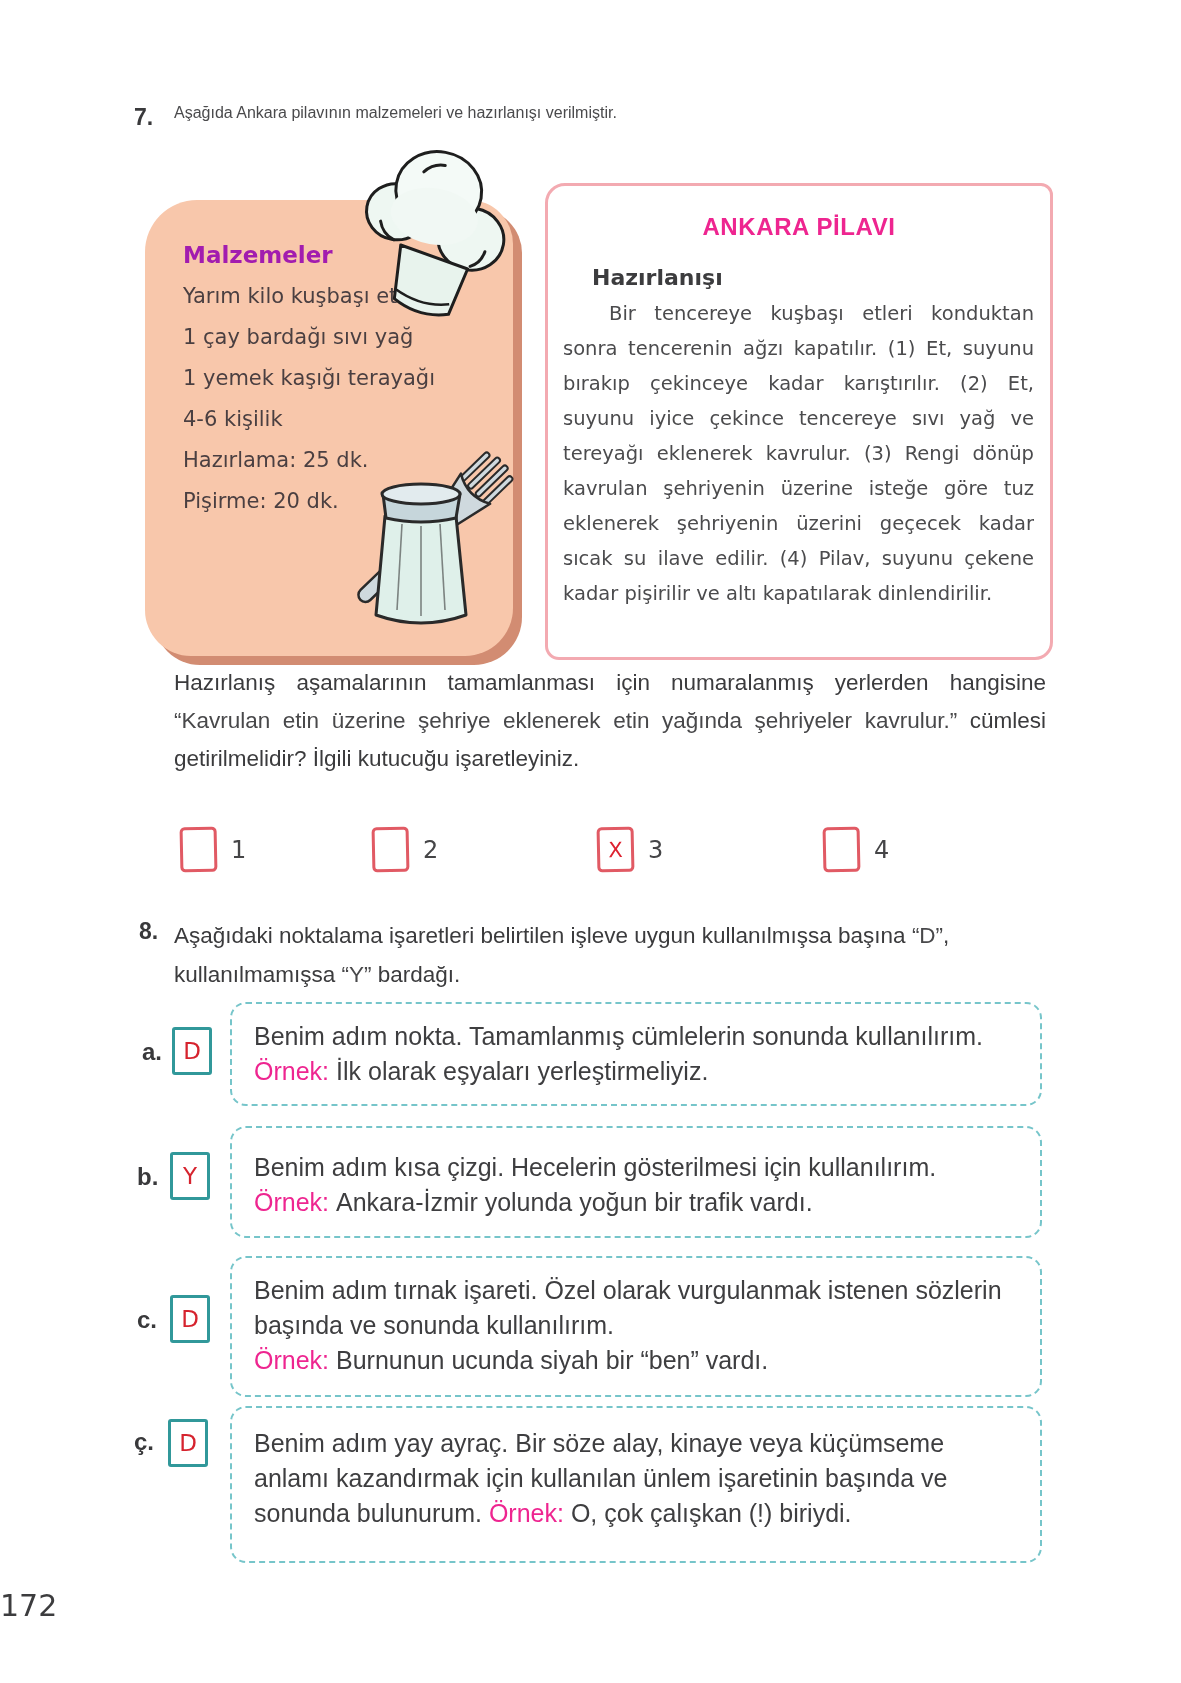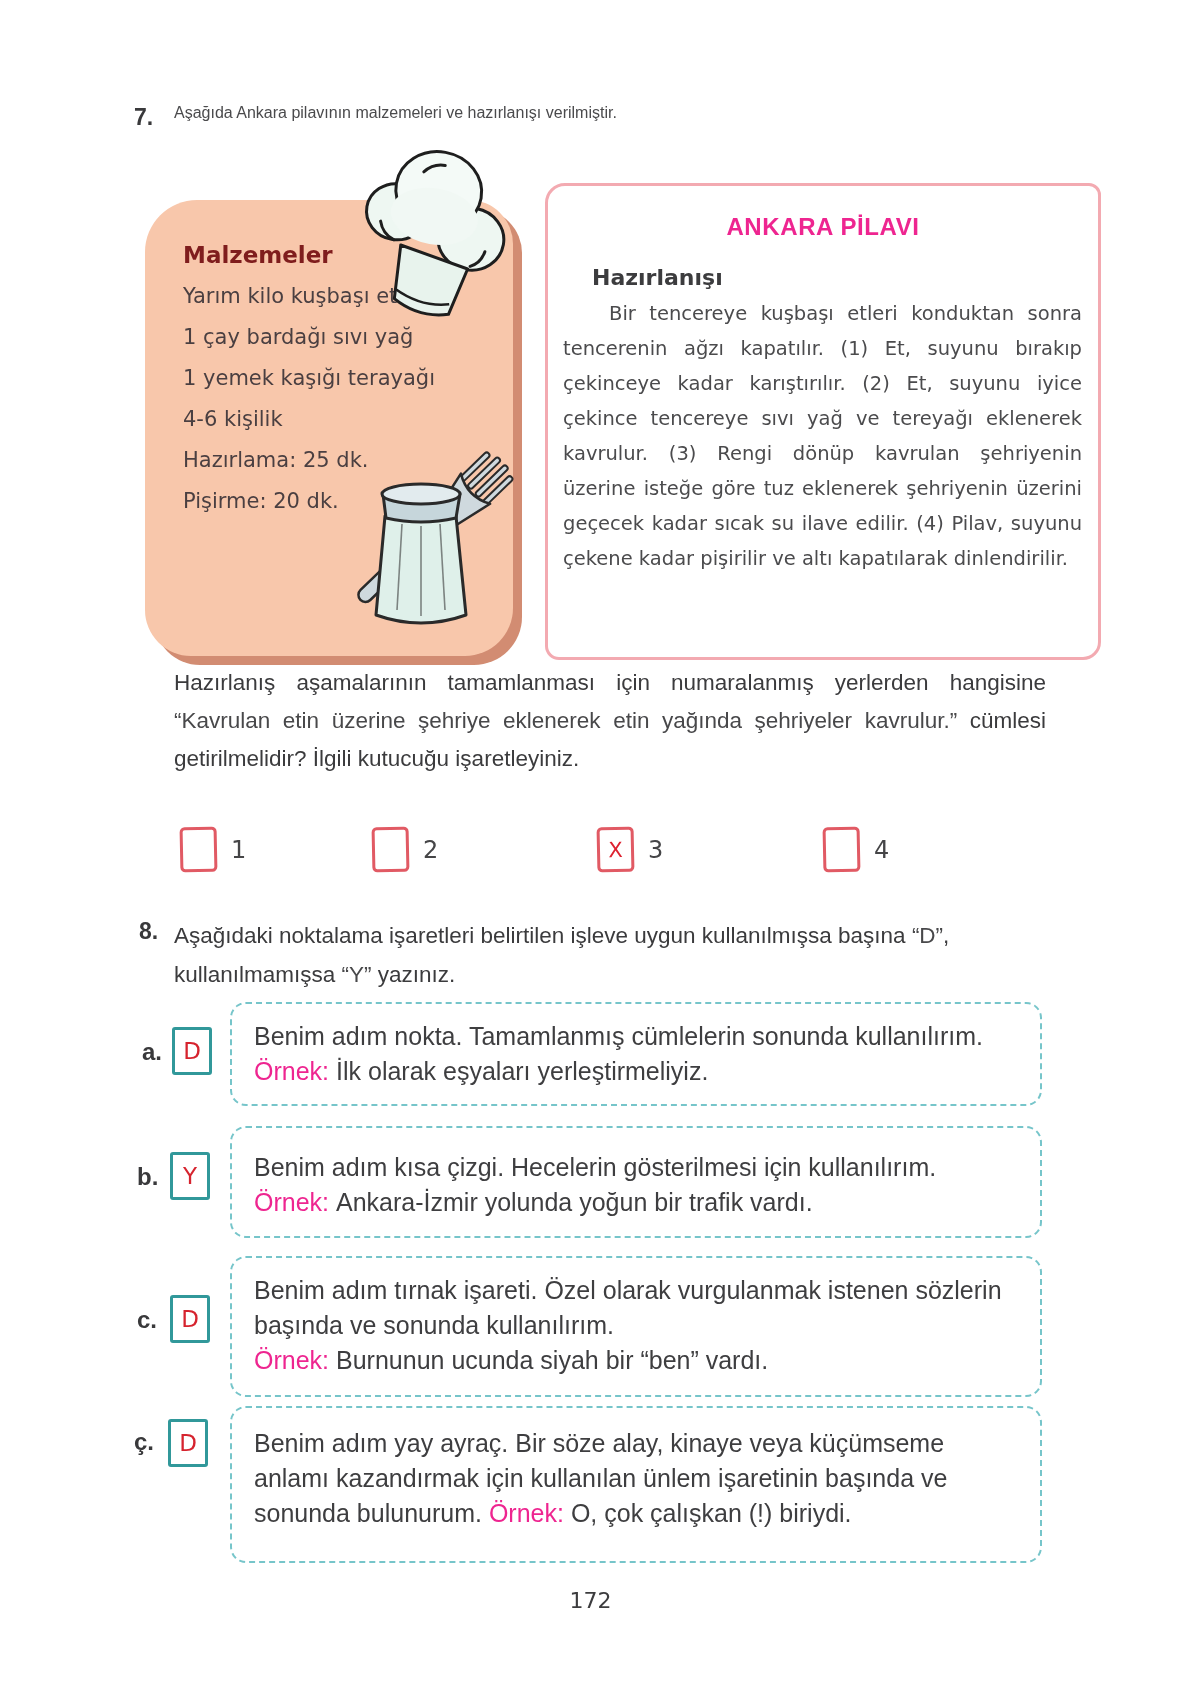--- a/index.html
+++ b/index.html
@@ -7,30 +7,30 @@
         font-family:"Liberation Sans",sans-serif;color:#3d3d3f;overflow:hidden;}
   .abs{position:absolute;}
 
   
   .qnum{font-weight:700;font-size:23px;color:#39393b;}
   .q7-prompt{font-size:16px;color:#4a4a4c;}
 
   
   .card{left:145px;top:200px;width:368px;height:456px;background:#f8c7ab;
         border-radius:52px 44px 48px 46px;box-shadow:9px 9px 0 #d28c72;z-index:1;}
-  .card-title{font-weight:700;font-size:23px;color:#7f1d1d;margin:42px 0 8px 38px;
+  .card-title{font-weight:700;font-size:23px;color:#a21caf;margin:42px 0 8px 38px;
               font-family:"DejaVu Sans",sans-serif;}
   .card-list{list-style:none;margin:6px 0 0 0;padding:0 0 0 38px;font-size:21px;
              line-height:41px;color:#4a3f41;font-family:"DejaVu Sans",sans-serif;}
 
   .hat-svg{left:350px;top:138px;z-index:3;}
   .fork-svg{left:323px;top:418px;z-index:2;}
 
   
-  .recipe-box{left:545px;top:183px;width:556px;height:477px;background:#fff;
+  .recipe-box{left:545px;top:183px;width:508px;height:477px;background:#fff;
               border:3px solid #f3aab1;border-radius:20px 12px 18px 14px;box-sizing:border-box;}
   .recipe-title{text-align:center;margin-top:27px;font-weight:700;font-size:24px;
                 color:#ee2590;letter-spacing:.6px;}
   .recipe-sub{margin:24px 0 6px 44px;font-weight:700;font-size:22px;color:#3c3c3e;
               font-family:"DejaVu Sans",sans-serif;}
   .recipe-body{margin:4px 16px 0 15px;font-size:19.5px;line-height:35px;text-align:justify;
                color:#4b4b4d;text-indent:46px;font-family:"DejaVu Sans",sans-serif;}
 
   
   .q7-question{left:174px;top:664px;width:872px;font-size:22.5px;line-height:38px;
@@ -49,21 +49,21 @@
   .q8-prompt{left:174px;top:916px;width:880px;font-size:22.5px;line-height:39px;color:#3b3b3d;}
 
   .item-label{font-weight:700;font-size:24px;color:#39393b;}
   .ansbox{width:40px;height:48px;border:3px solid #31989a;border-radius:3px;background:#fff;
           display:flex;align-items:center;justify-content:center;font-size:23px;color:#d6232e;
           font-family:"DejaVu Sans",sans-serif;box-sizing:border-box;}
   .dash-box{border:2px dashed #76c5ca;border-radius:16px;background:#fff;box-sizing:border-box;
             padding:15px 22px;font-size:25px;line-height:35px;color:#3e3e40;}
   .ornek-label{color:#ee2590;margin-right:7px;}
 
-  .footer{left:0;right:0;top:1588px;text-align:center;font-size:22px;color:#3c3c3e;
+  .footer{left:0;right:0;top:1588px;font-size:30px;color:#3c3c3e;
           font-family:"DejaVu Sans",sans-serif;}
 </style>
 </head>
 <body>
 
 <div class="page">
 
   <span class="abs qnum" style="left:134px;top:104px;">7.</span>
   <span class="abs q7-prompt" style="left:174px;top:104px;">Aşağıda Ankara pilavının malzemeleri ve hazırlanışı verilmiştir.</span>
 
@@ -142,21 +142,21 @@
   </div>
   <div class="choice" style="left:823px;">
     <span class="checkbox">
         <span></span>
       </span>
     <span class="choice-label">4</span>
   </div>
 
   <span class="abs qnum" style="left:139px;top:918px;">8.</span>
   <div class="abs q8-prompt">
-    <span class="bold">Aşağıdaki noktalama işaretleri belirtilen işleve uygun kullanılmışsa başına </span><span class="reg">“D”</span><span class="bold">, kullanılmamışsa </span><span class="reg">“Y”</span><span class="bold"> yazınız.</span>
+    <span class="bold">Aşağıdaki noktalama işaretleri belirtilen işleve uygun kullanılmışsa başına </span><span class="reg">“D”</span><span class="bold">, kullanılmamışsa </span><span class="reg">“Y”</span><span class="bold"> bardağı.</span>
   </div>
 
   <span class="abs item-label" style="left:142px;top:1038px;">a.</span>
   <div class="abs ansbox" style="left:172px;top:1027px;">
     <span>D</span>
   </div>
   <div class="abs dash-box" style="left:230px;top:1002px;width:812px;height:104px;">
     <div>Benim adım nokta. Tamamlanmış cümlelerin sonunda kullanılırım.</div>
     <div>
       <span class="ornek-label">Örnek:</span><span>İlk olarak eşyaları yerleştirmeliyiz.</span>

